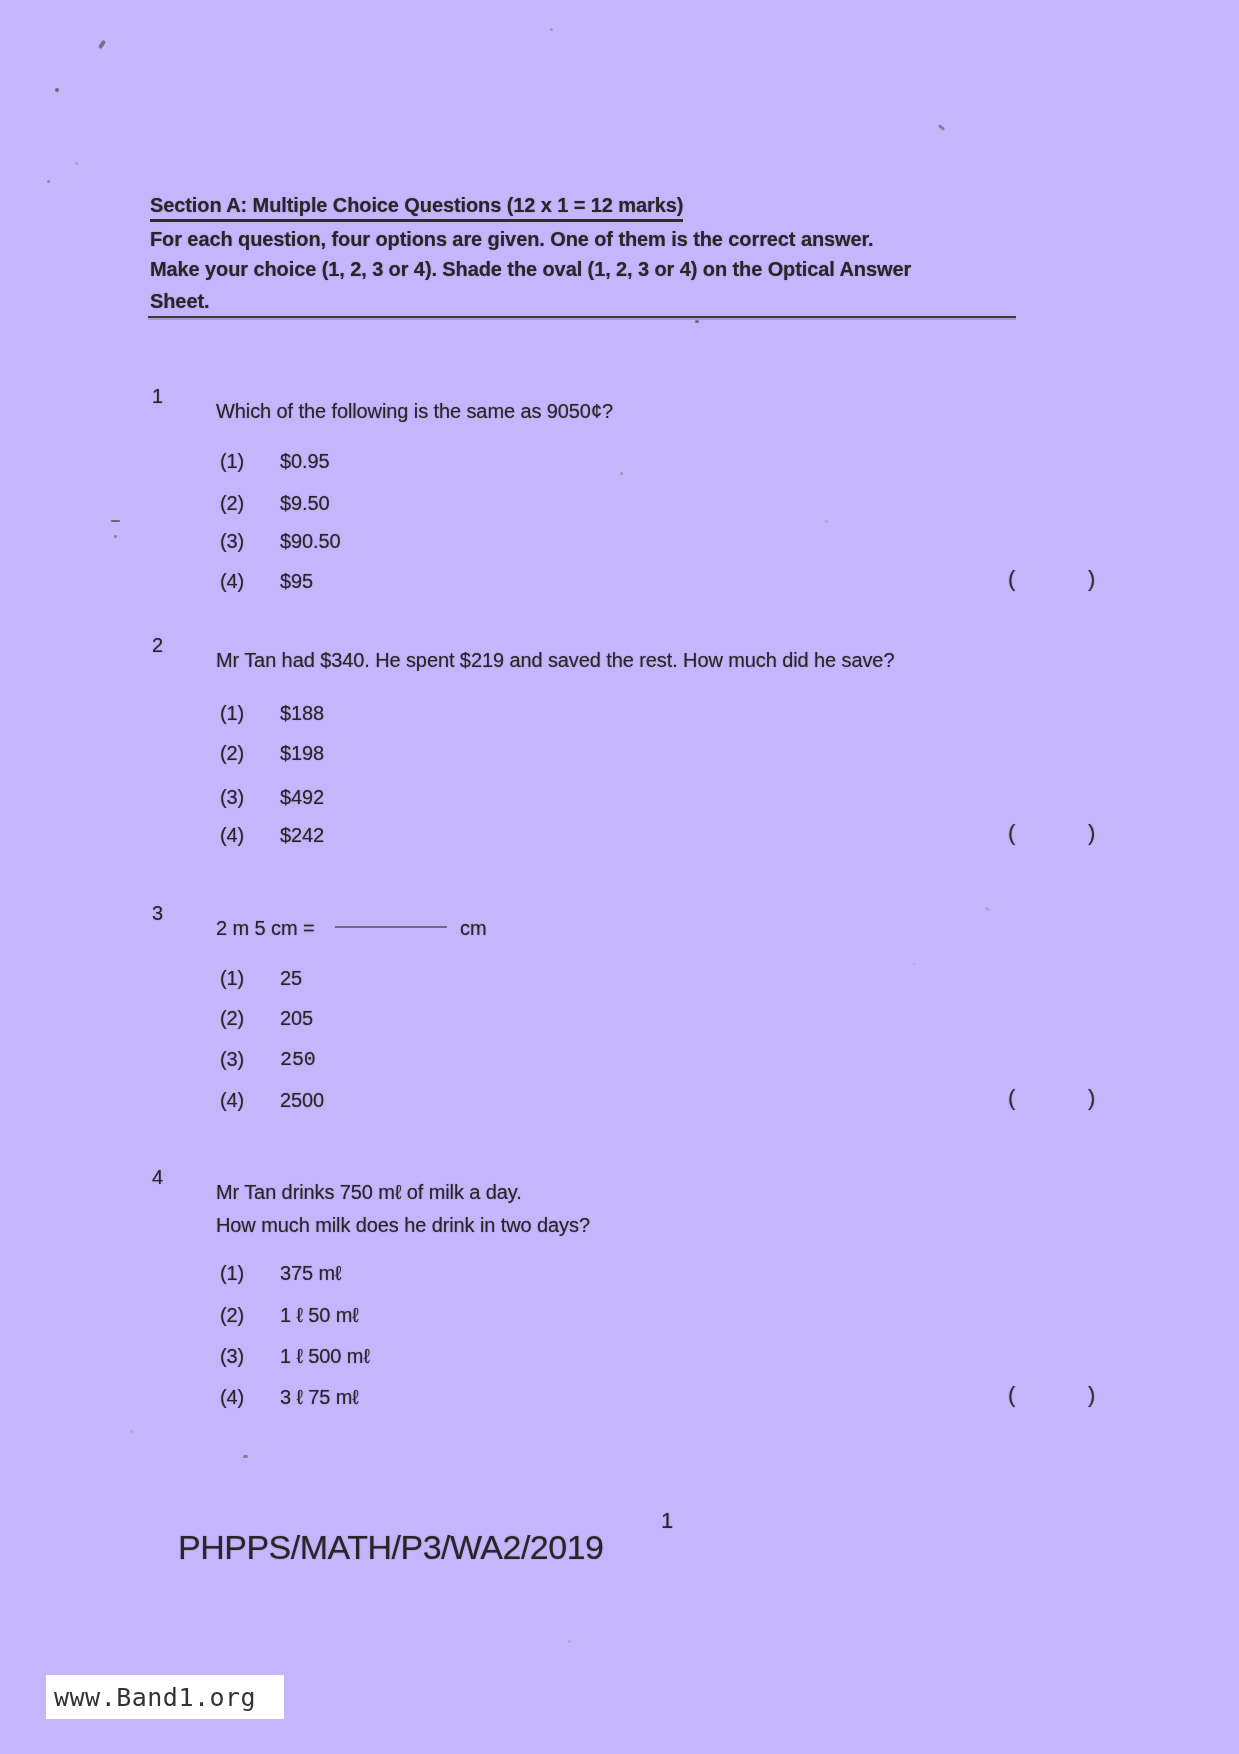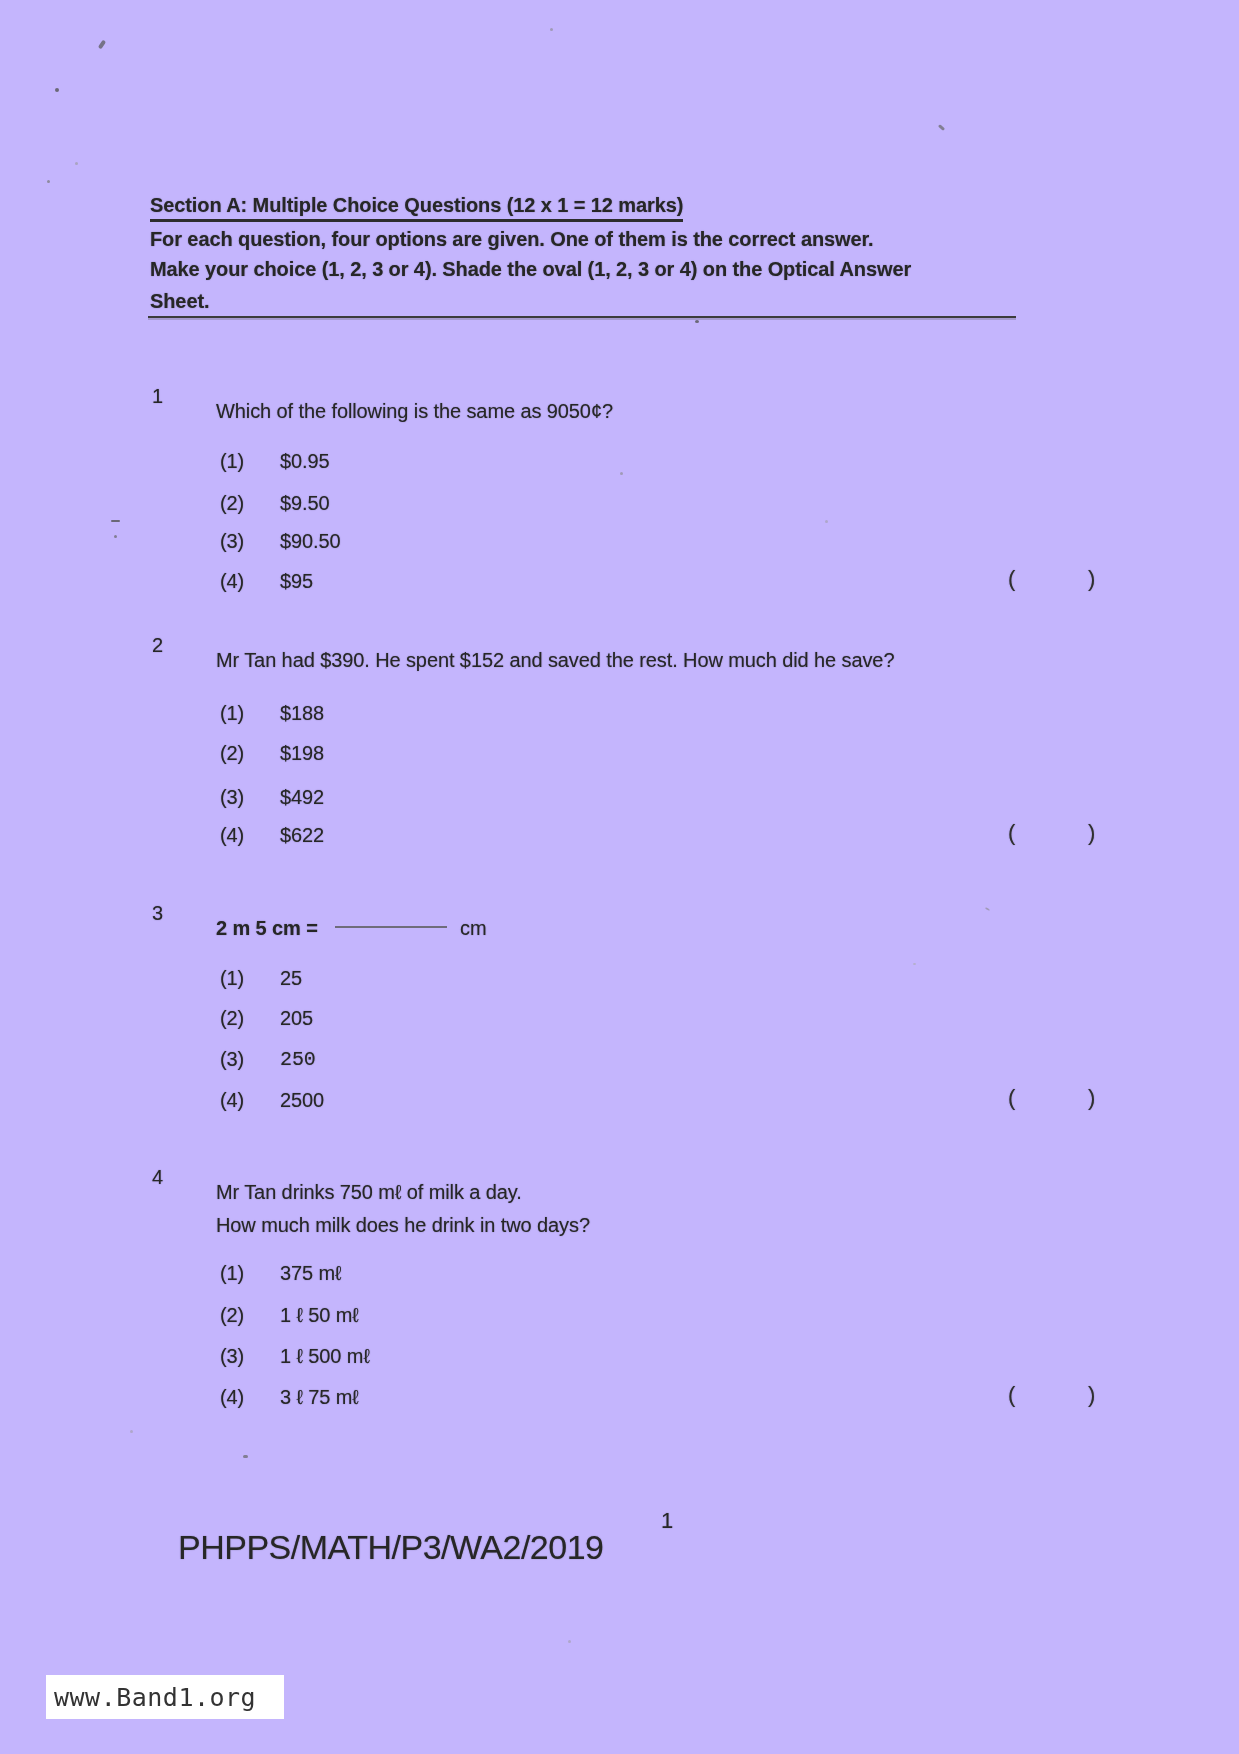--- a/index.html
+++ b/index.html
@@ -76,36 +76,36 @@
     <span class="opt-label ink" style="top:145px;">(3)</span>
     <span class="opt-value ink" style="top:145px;">$90.50</span>
     <span class="opt-label ink" style="top:185px;">(4)</span>
     <span class="opt-value ink" style="top:185px;">$95</span>
     <span class="bracket open ink" style="top:181px;">(</span>
     <span class="bracket close ink" style="top:181px;">)</span>
   </div>
 
   <div class="question" style="top:634px;height:235px;">
     <span class="qnum ink">2</span>
-    <span class="qline ink" style="top:0;">Mr Tan had $390. He spent $152 and saved the rest. How much did he save?</span>
+    <span class="qline ink" style="top:0;">Mr Tan had $340. He spent $219 and saved the rest. How much did he save?</span>
     <span class="opt-label ink" style="top:68px;">(1)</span>
     <span class="opt-value ink" style="top:68px;">$188</span>
     <span class="opt-label ink" style="top:108px;">(2)</span>
     <span class="opt-value ink" style="top:108px;">$198</span>
     <span class="opt-label ink" style="top:152px;">(3)</span>
     <span class="opt-value ink" style="top:152px;">$492</span>
     <span class="opt-label ink" style="top:190px;">(4)</span>
-    <span class="opt-value ink" style="top:190px;">$622</span>
+    <span class="opt-value ink" style="top:190px;">$242</span>
     <span class="bracket open ink" style="top:186px;">(</span>
     <span class="bracket close ink" style="top:186px;">)</span>
   </div>
 
   <div class="question" style="top:902px;height:235px;">
     <span class="qnum ink">3</span>
-    <span class="qline ink" style="top:0;font-weight:bold;">2 m 5 cm =</span>
+    <span class="qline ink" style="top:0;">2 m 5 cm =</span>
     <div class="blank-line" style="top:24px;"></div>
     <span class="qline ink" style="top:0;left:310px;">cm</span>
     <span class="opt-label ink" style="top:65px;">(1)</span>
     <span class="opt-value ink" style="top:65px;">25</span>
     <span class="opt-label ink" style="top:105px;">(2)</span>
     <span class="opt-value ink" style="top:105px;">205</span>
     <span class="opt-label ink" style="top:146px;">(3)</span>
     <span class="opt-value ink" style="top:146px;font-family:Liberation Mono, monospace;">250</span>
     <span class="opt-label ink" style="top:187px;">(4)</span>
     <span class="opt-value ink" style="top:187px;">2500</span>

